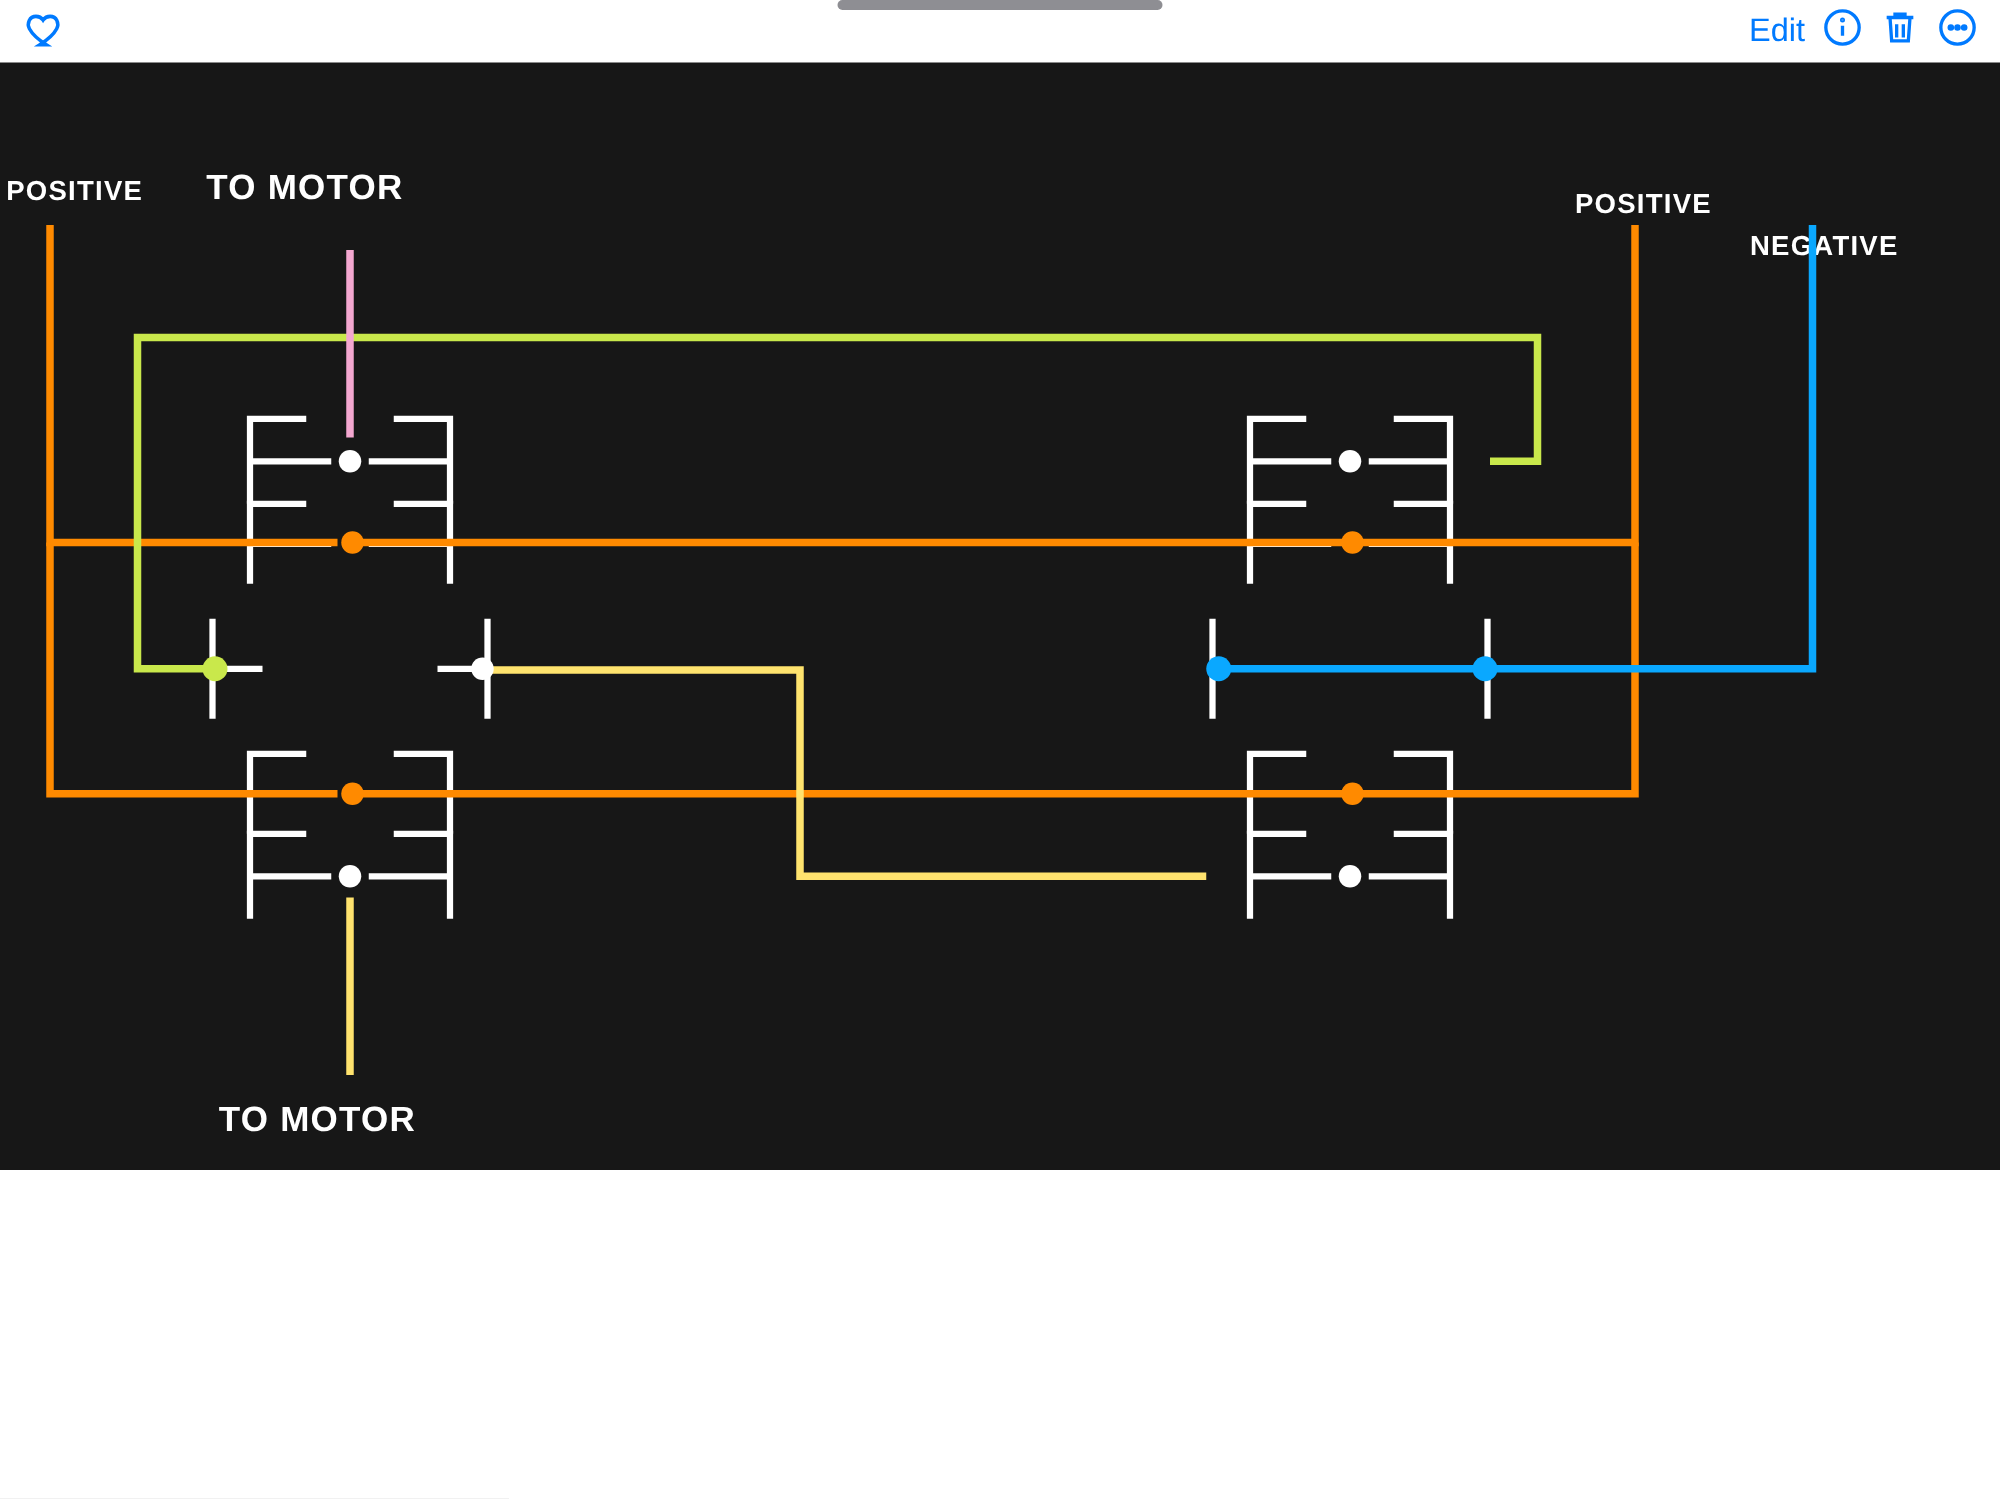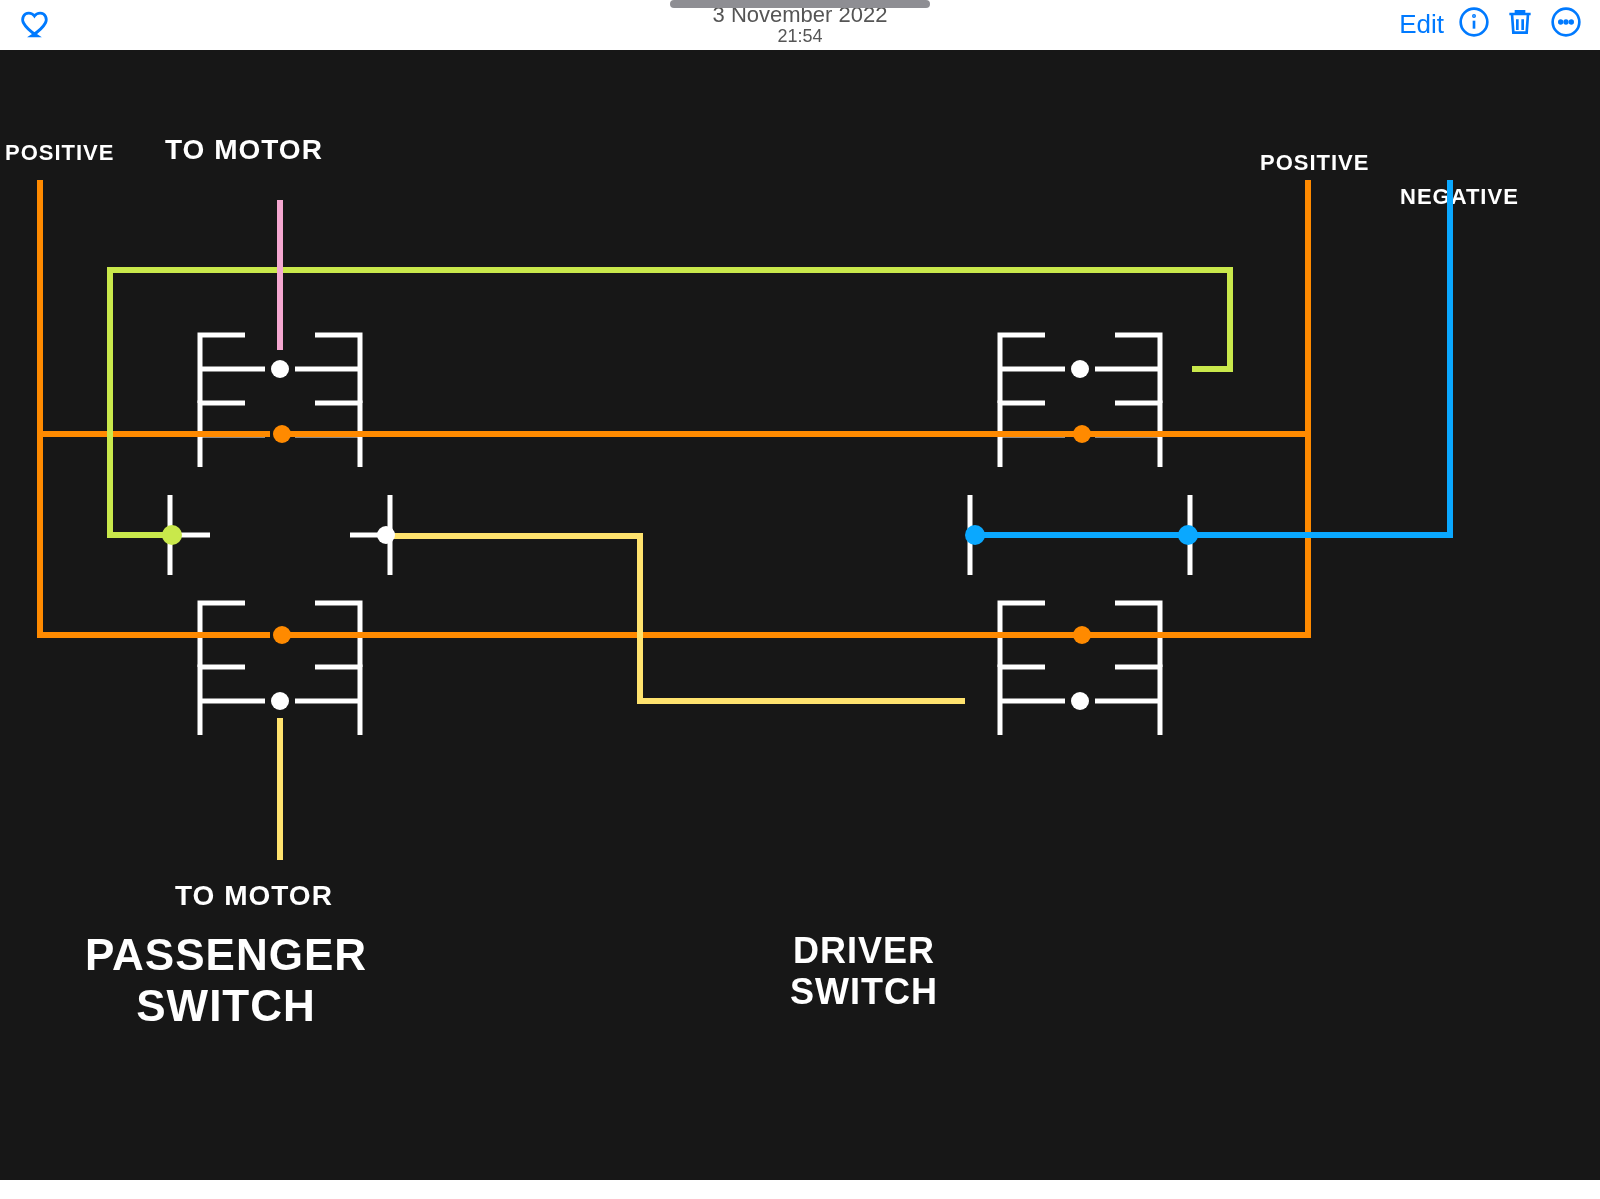--- a/index.html
+++ b/index.html
@@ -6,37 +6,33 @@
   .toolbar{position:relative;height:50px;display:flex;align-items:center;justify-content:center;background:#fff;}
   .tb-title{color:#555;font-size:22px;text-align:center;line-height:1.1;}
   .tb-title .date{display:block;}
   .tb-title .time{display:block;font-size:18px;}
   .tb-pill{position:absolute;top:0;left:50%;transform:translateX(-50%);width:260px;height:8px;border-radius:4px;background:#8e8e93;}
   .tb-left{position:absolute;left:20px;top:6px;}
   .tb-right{position:absolute;right:18px;top:6px;display:flex;align-items:center;gap:14px;}
   .ios-blue{color:#007aff;}
   .ios-icon{stroke:#007aff;fill:none;stroke-width:2;}
   .edit{font-size:26px;}
-  .diagram{position:relative;width:1600px;height:1130px;background:#171717;margin-top:0;}
+  .diagram{position:relative;width:1600px;height:886px;background:#171717;margin-top:0;}
   .label{position:absolute;color:#fff;font-family:Arial,Helvetica,sans-serif;letter-spacing:1px;white-space:pre;}
   svg.diagram-svg{position:absolute;left:0;top:0;}
 </style>
 </head>
 <body>
 
 <div class="toolbar">
   <div class="tb-pill"></div>
   <div class="tb-left">
     <svg width="34" height="34" viewBox="0 0 24 24" class="ios-icon">
         <path d="M12 21s-7.2-4.6-9.5-9C.9 8.8 2.6 5 6.2 5c2 0 3.3 1.1 4 2.1.7-1 2-2.1 4-2.1 3.6 0 5.3 3.8 3.7 7-2.3 4.4-9.5 9-9.5 9z"></path>
       </svg>
-  </div>
-  <div class="tb-title">
-    <span class="date">3 November 2022</span>
-    <span class="time">21:54</span>
   </div>
   <div class="tb-right">
     <span class="ios-blue edit">Edit</span>
     <span>
       <svg width="32" height="32" viewBox="0 0 24 24" class="ios-icon">
           <circle cx="12" cy="12" r="10"></circle>
           <line x1="12" y1="11" x2="12" y2="17"></line>
           <circle cx="12" cy="7.5" r="0.5" fill="#007aff"></circle>
         </svg>
     </span>

